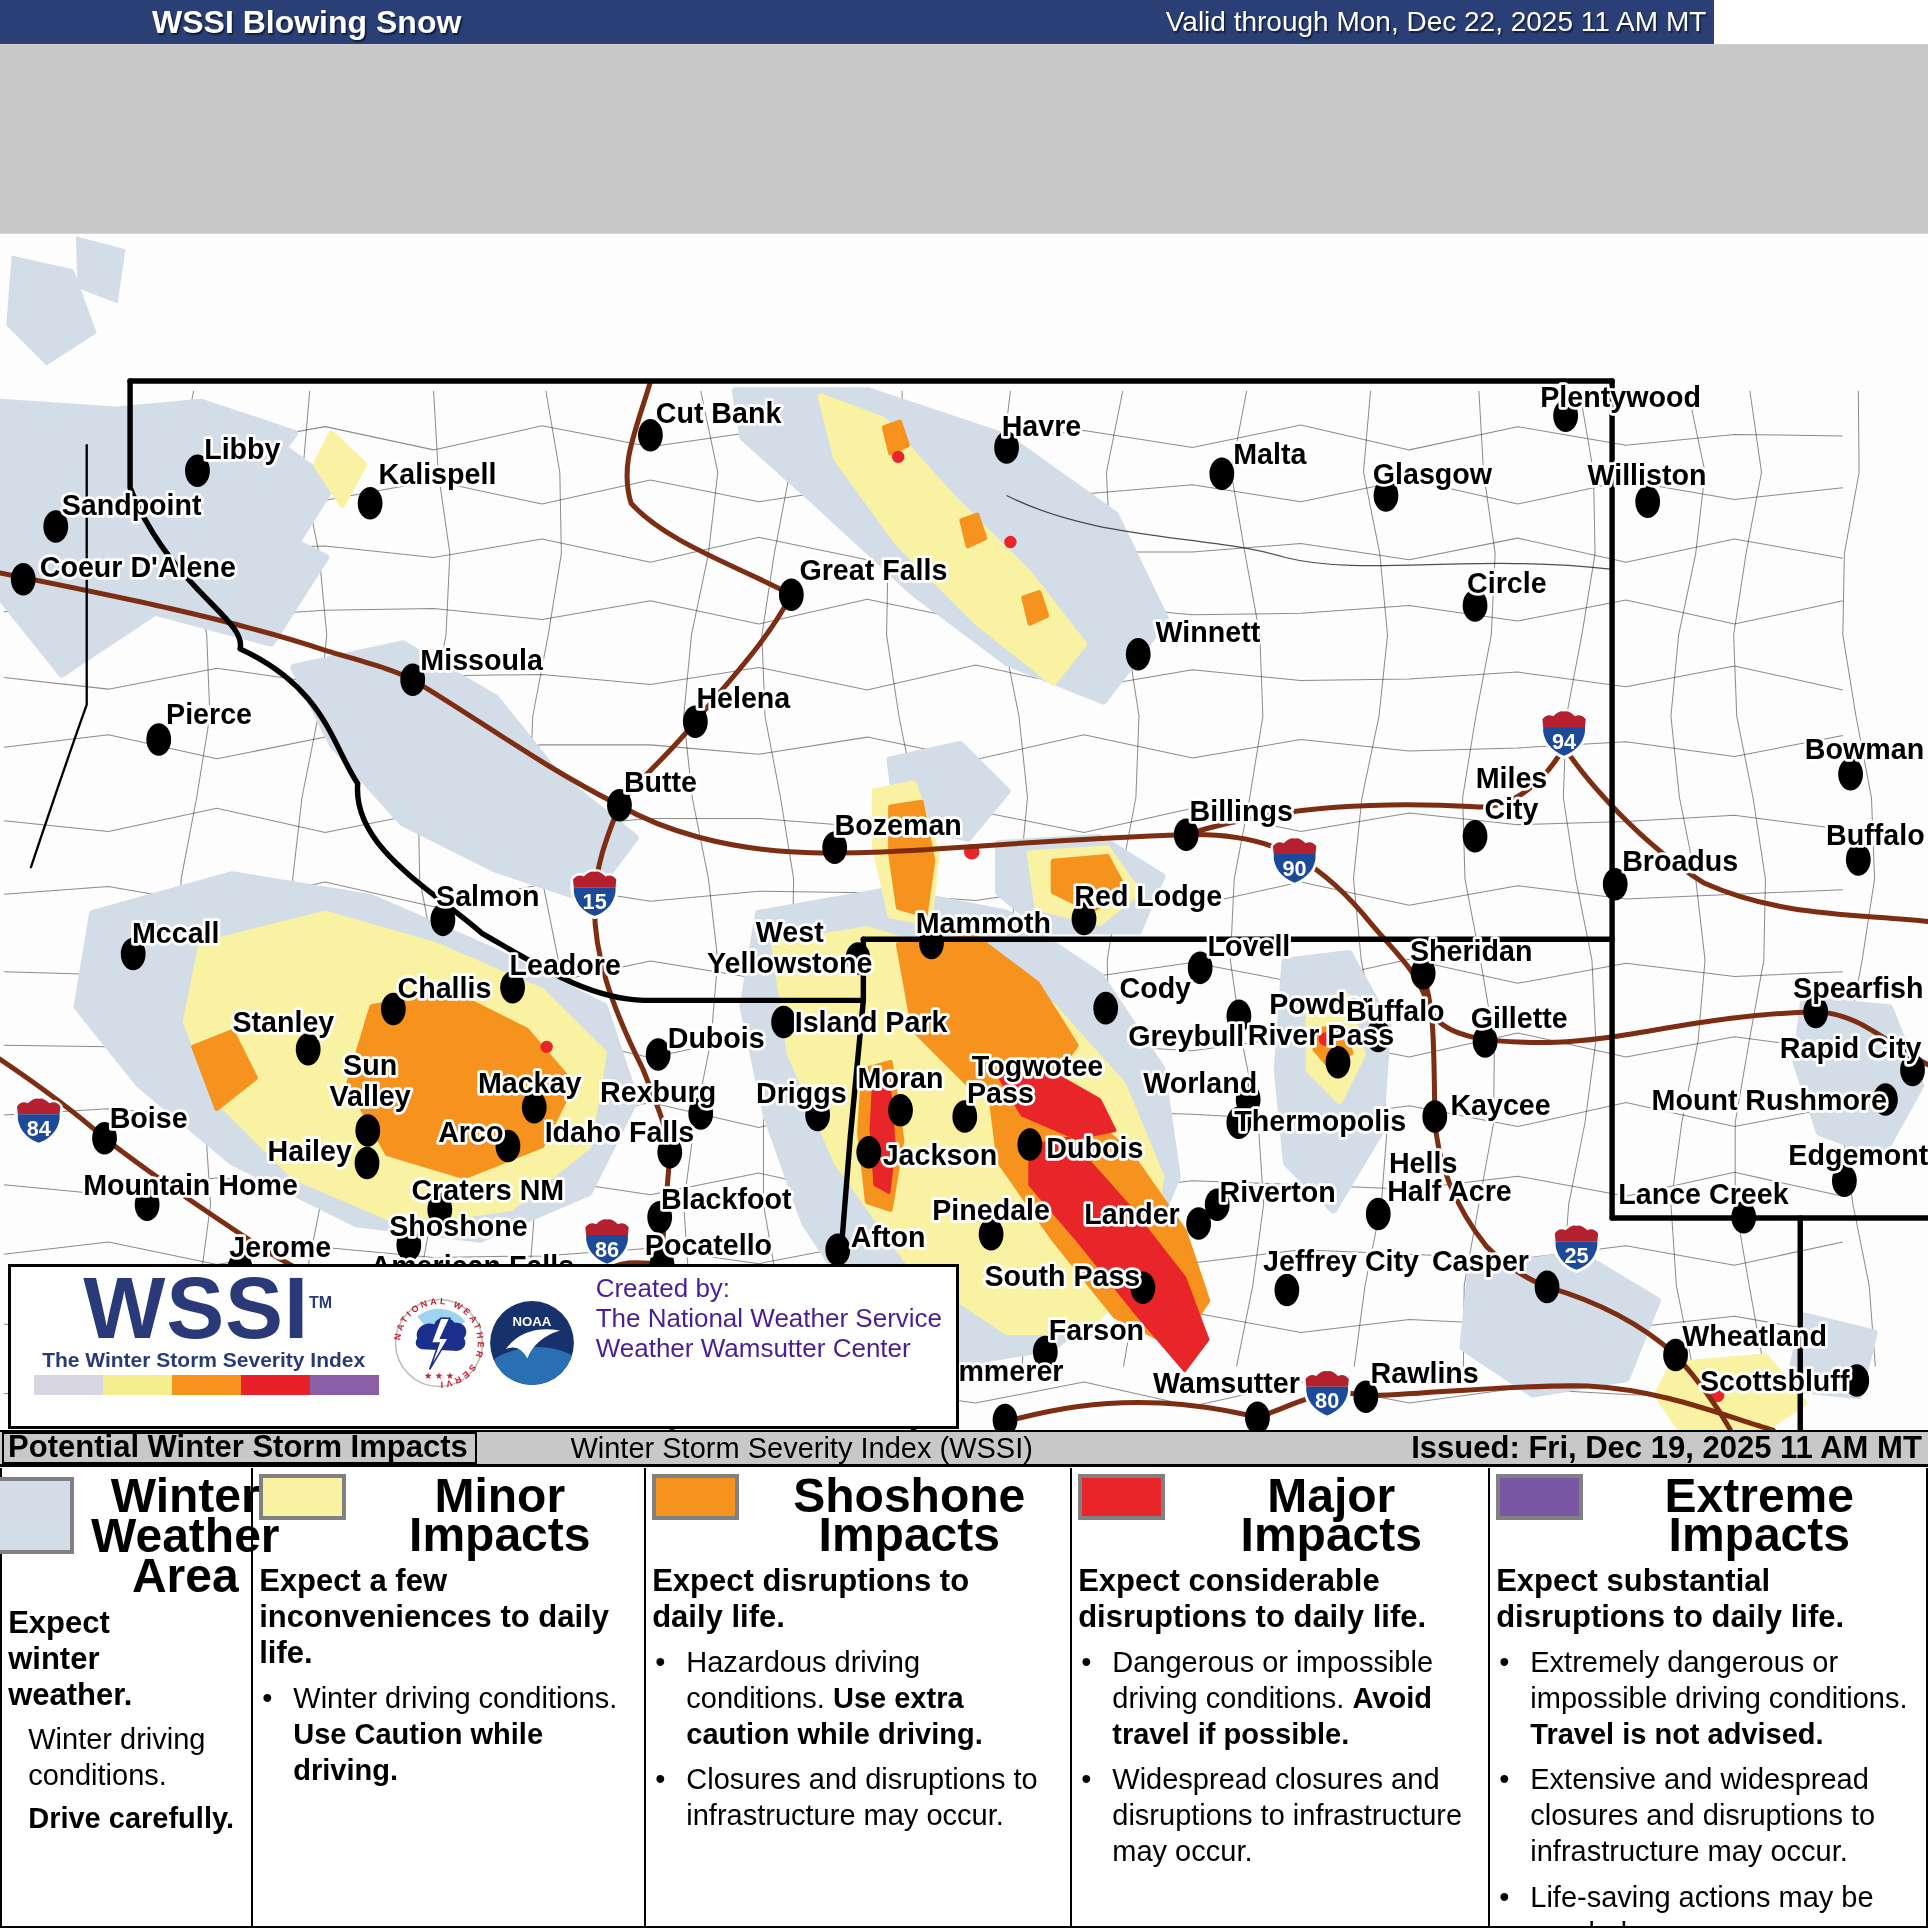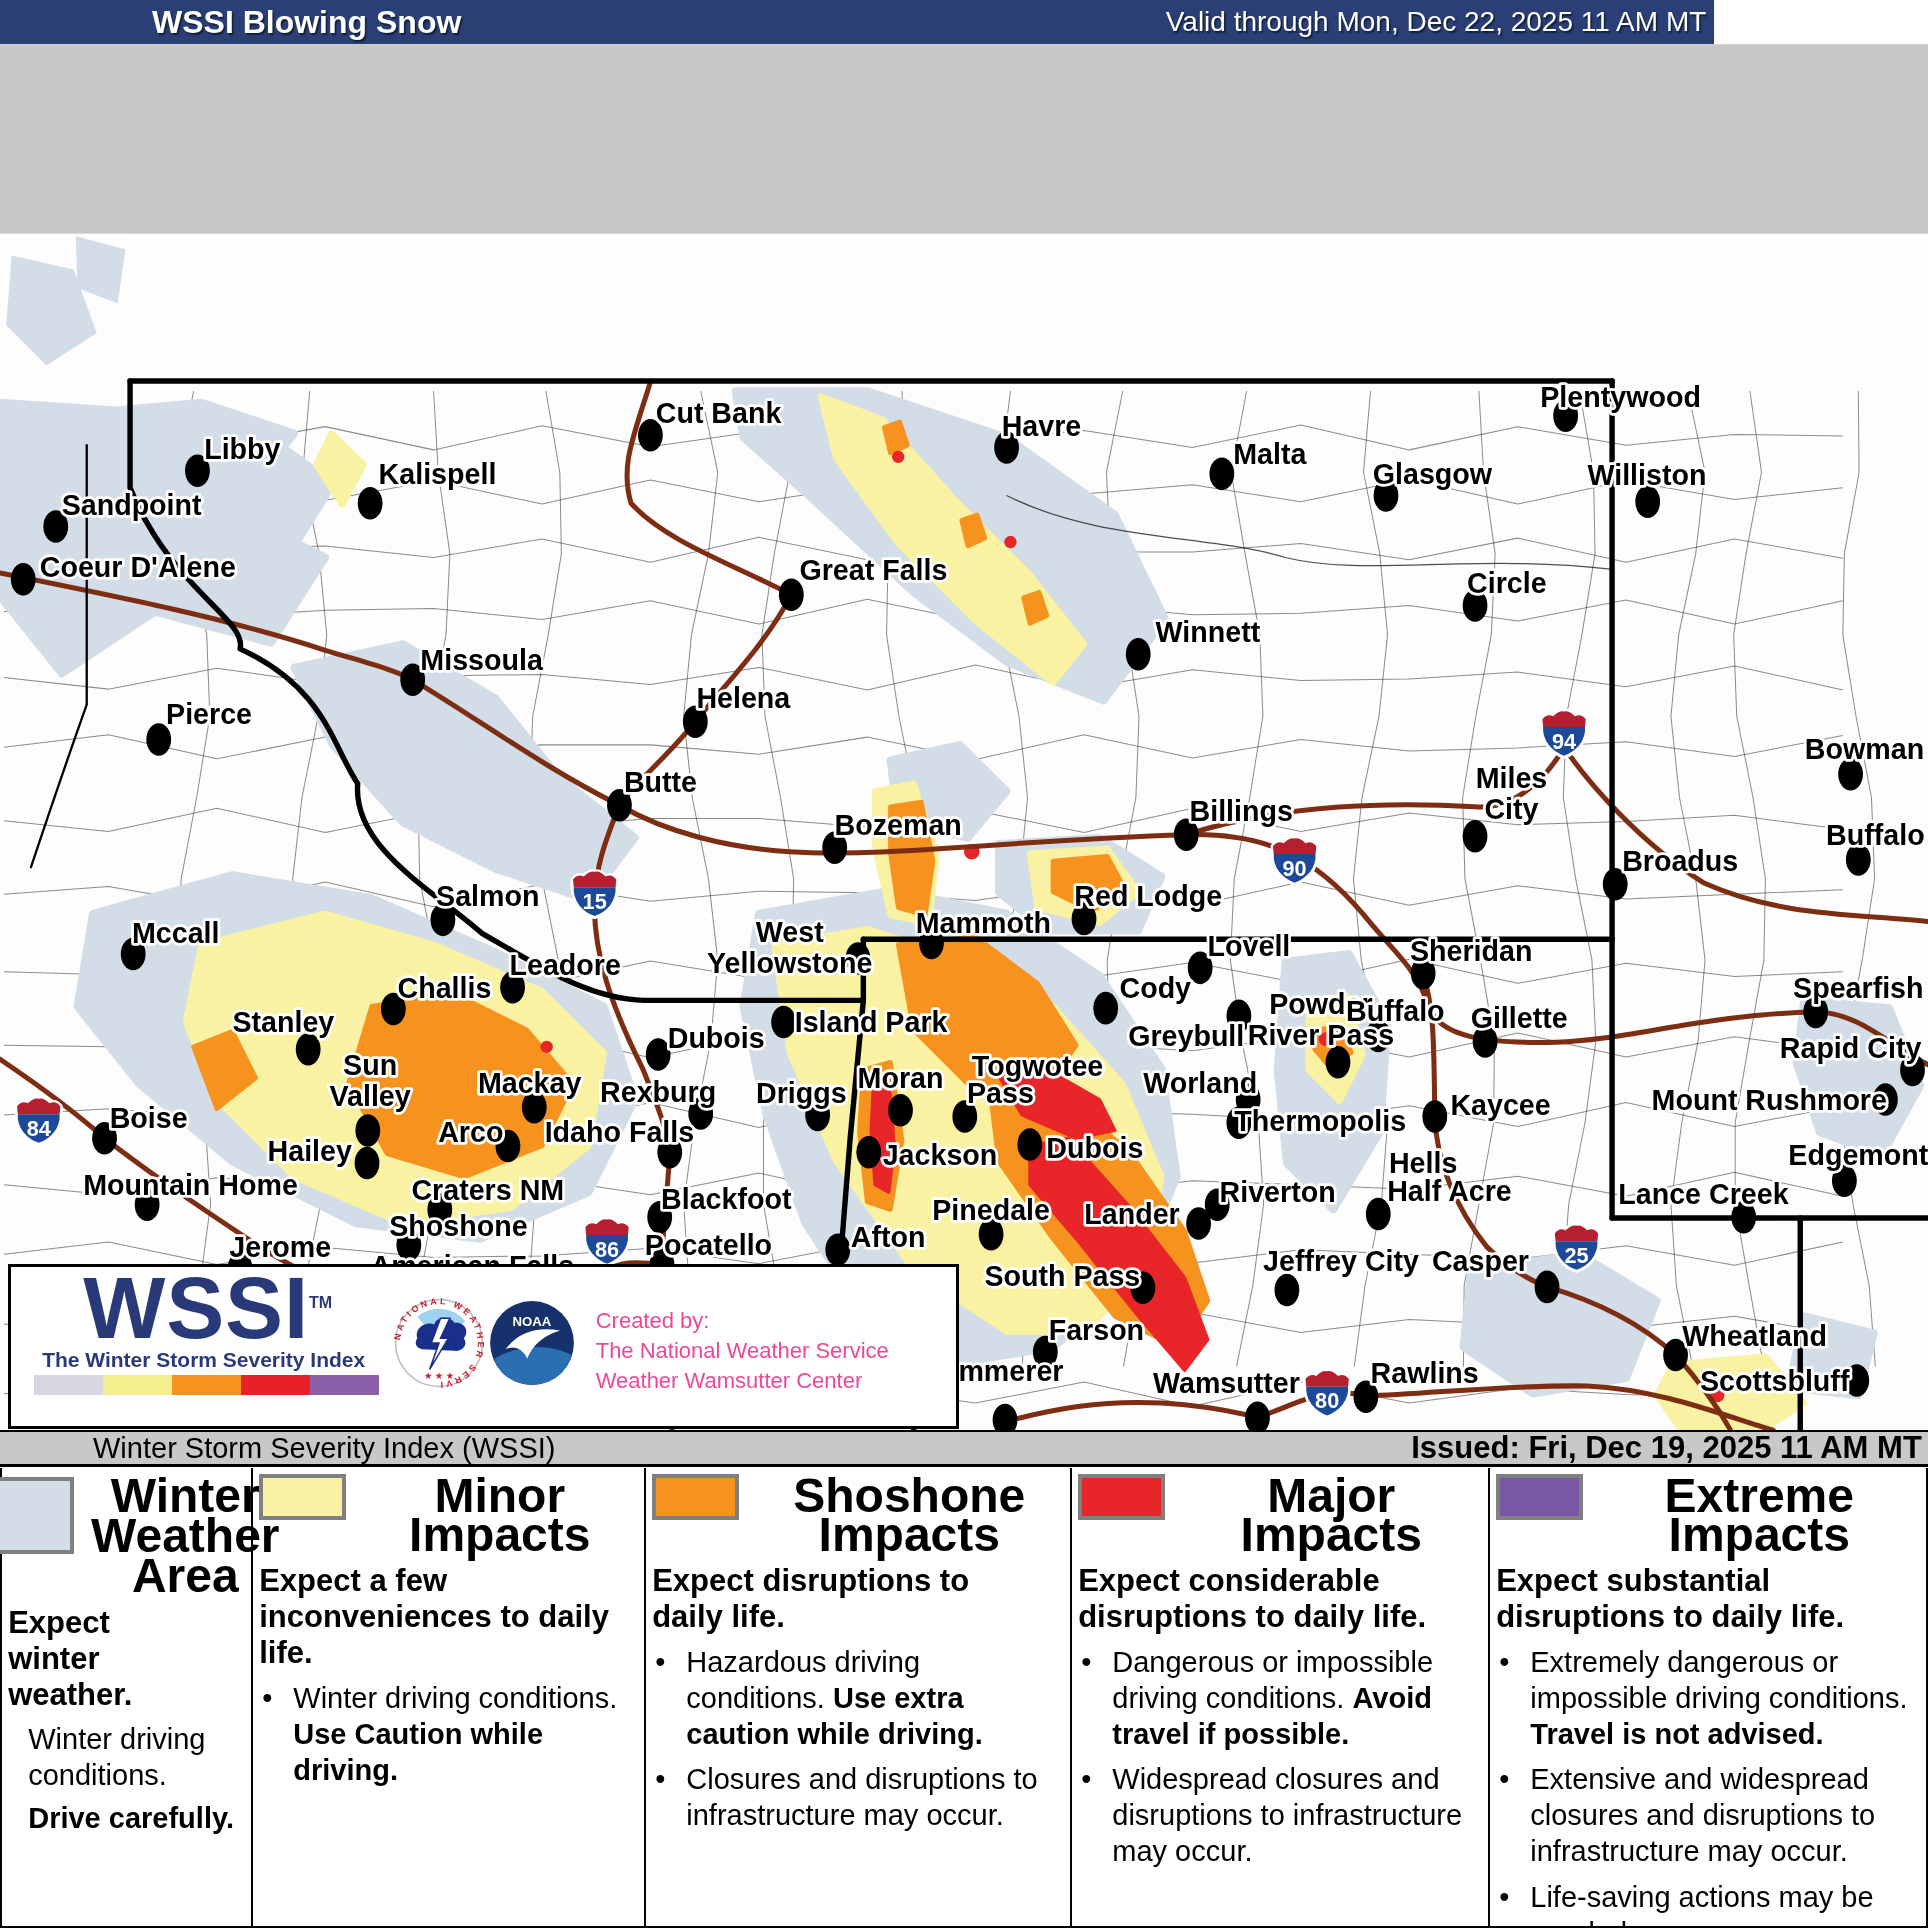--- a/index.html
+++ b/index.html
@@ -29,21 +29,21 @@
            border:3.1px solid #000;box-sizing:border-box;}
   #wssi-word{position:absolute;left:23px;top:-9.3px;width:348px;text-align:center;
              color:#2A3A78;font-weight:bold;font-size:87px;letter-spacing:0.8px;}
   #wssi-word sup{font-size:16px;letter-spacing:0;}
   #wssi-tag{position:absolute;left:11px;top:81px;width:364px;text-align:center;color:#2A3A78;
             font-weight:bold;font-size:21px;}
   #wssi-strip{position:absolute;left:23px;top:108px;width:345px;height:20px;display:flex;}
   #wssi-strip div{flex:1;height:100%;}
   #nws-logo{position:absolute;left:383px;top:31px;}
   #noaa-logo{position:absolute;left:476px;top:31px;}
-  #createdby{position:absolute;left:585px;top:39px;font-size:22px;line-height:30px;color:#ec4899;}
+  #createdby{position:absolute;left:585px;top:6px;font-size:26px;line-height:30px;color:#4c1d95;}
   
   #issuedbar{position:absolute;left:0;top:1430px;width:1928px;height:37px;background:#C8C8C8;
              border-top:2.3px solid #000;border-bottom:3.1px solid #000;box-sizing:border-box;
              display:flex;align-items:center;}
   #issuedbar .pwsi{border:2.3px solid #000;font-weight:bold;font-size:31px;padding:0 7.7px 1.5px 4.6px;
                    margin-left:1.5px;height:32px;box-sizing:border-box;display:flex;align-items:center;}
   #issuedbar .wssilong{font-size:29px;margin-left:93px;}
   #issuedbar .issued{font-weight:bold;font-size:31px;margin-left:auto;margin-right:6.2px;}
   
   #legend{position:absolute;left:0;top:1468px;width:1928px;height:461px;background:#fff;
@@ -457,20 +457,21 @@
       <text x="58" y="36" text-anchor="middle" font-size="17" font-weight="bold" fill="#fff" font-family="Liberation Sans, sans-serif">NOAA</text>
     </svg>
     <div id="createdby">
       <div>Created by:</div>
       <div>The National Weather Service</div>
       <div>Weather Wamsutter Center</div>
     </div>
   </div>
 
   <div id="issuedbar">
+    <span class="pwsi">Potential Winter Storm Impacts</span>
     <span class="wssilong">Winter Storm Severity Index (WSSI)</span>
     <span class="issued">Issued: Fri, Dec 19, 2025 11 AM MT</span>
   </div>
 
   <div id="legend">
       <div class="lcol c0">
         <div class="lhead">
           <div class="lswatch" style="background: rgb(211, 221, 231);"></div>
           <div class="ltitle">Winter
 Weather

